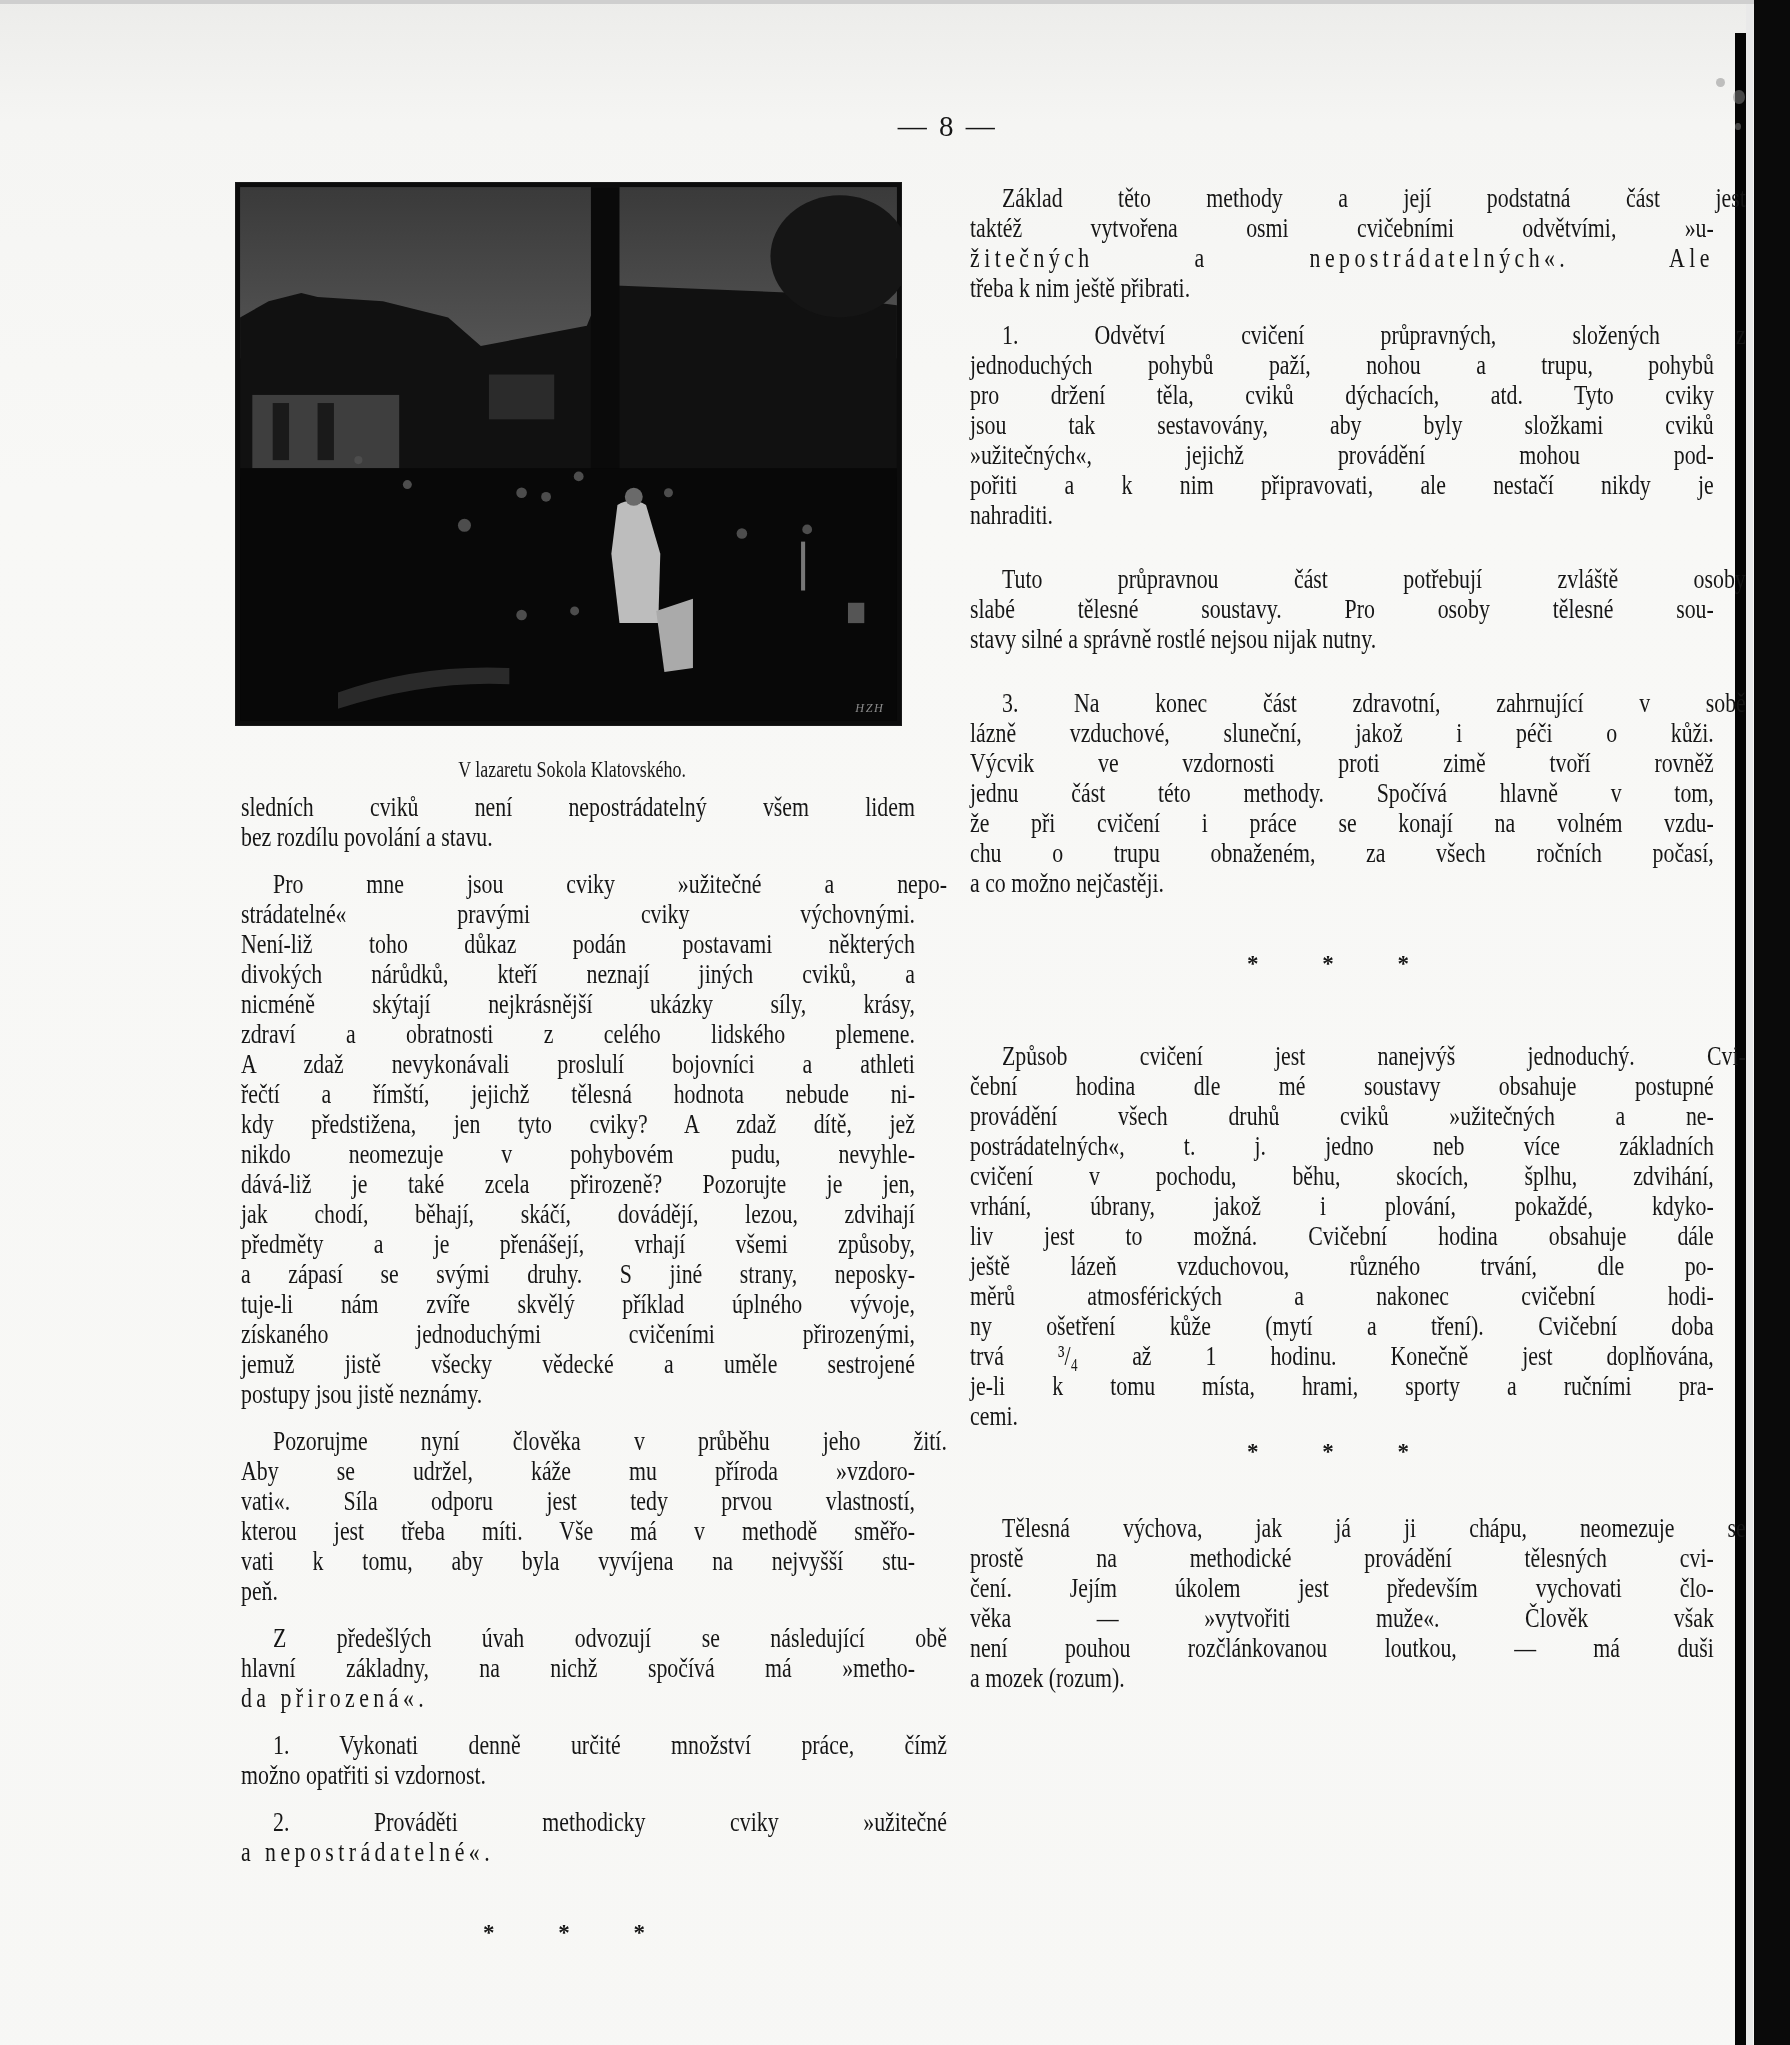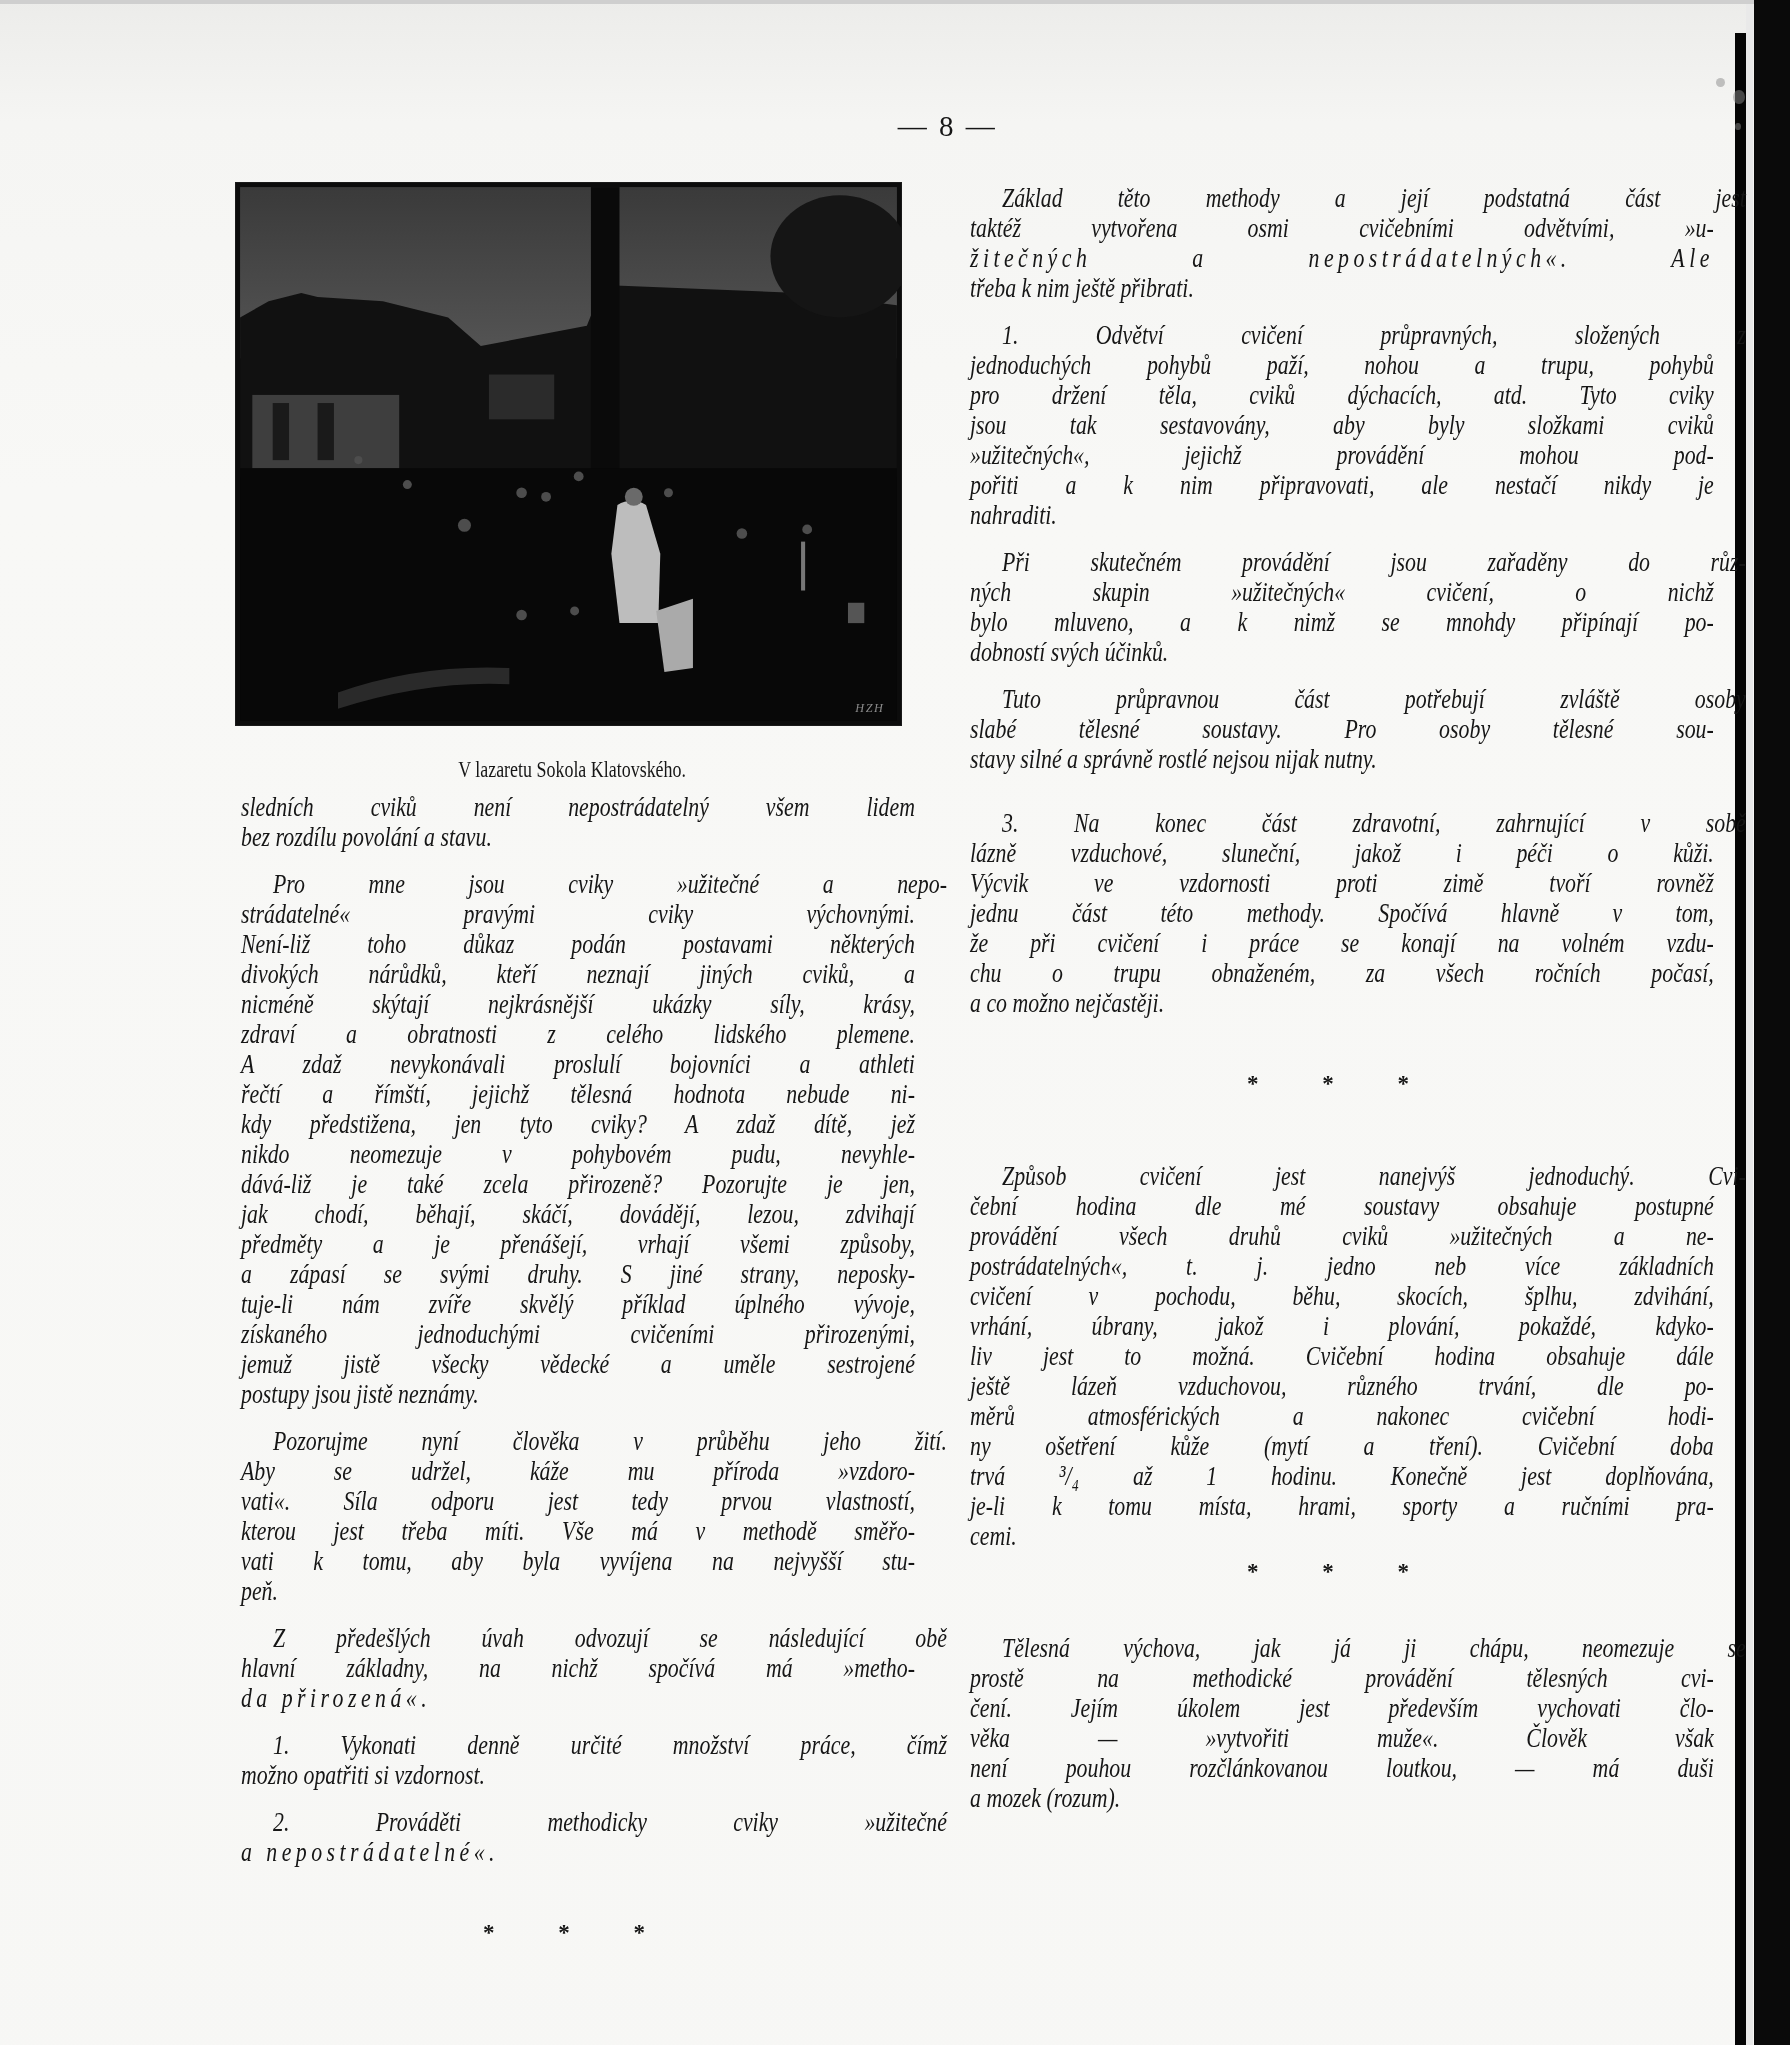--- a/index.html
+++ b/index.html
@@ -28,21 +28,21 @@
   .page-number {
     position:absolute; left:886px; top:110px; width:123px; text-align:center;
     font-size:29px; letter-spacing:2.5px;
   }
   .col {
     position:absolute;
   }
   .col-left { left:241px; top:792px; width:675px; }
   .col-right { left:970px; top:183px; width:745px; }
 
-  .para { margin:0;font-style:italic; }
+  .para { margin:0; }
   .line {
     display:block; height:30px; line-height:30px; font-size:28px;
     white-space:nowrap; transform-origin:left center;
     transform:scaleX(0.78);
     width:128%;
     text-align:justify; text-align-last:justify;
   }
   .line.last { text-align-last:left; }
   .indent { padding-left:41px; }
   .gap { height:17px; }
@@ -204,26 +204,20 @@
   <div class="para">
     <span class="line indent">1. Odvětví cvičení průpravných, složených z</span>
     <span class="line">jednoduchých pohybů paží, nohou a trupu, pohybů</span>
     <span class="line">pro držení těla, cviků dýchacích, atd. Tyto cviky</span>
     <span class="line">jsou tak sestavovány, aby byly složkami cviků</span>
     <span class="line">»užitečných«, jejichž provádění mohou pod-</span>
     <span class="line">pořiti a k nim připravovati, ale nestačí nikdy je</span>
     <span class="line last">nahraditi.</span>
   </div>
   <div class="gap"></div>
-  <div class="para">
-    <span class="line indent">Při skutečném provádění jsou zařaděny do růz-</span>
-    <span class="line">ných skupin  »užitečných«  cvičení, o nichž</span>
-    <span class="line">bylo mluveno, a k nimž se mnohdy připínají po-</span>
-    <span class="line last">dobností svých účinků.</span>
-  </div>
   <div class="gap"></div>
   <div class="para">
     <span class="line indent">Tuto průpravnou část potřebují zvláště osoby</span>
     <span class="line">slabé tělesné soustavy. Pro osoby tělesné sou-</span>
     <span class="line last">stavy silné a správně rostlé nejsou nijak nutny.</span>
   </div>
   <div class="gap"></div>
   <div class="gap"></div>
   <div class="para">
     <span class="line indent">3. Na konec část zdravotní, zahrnující v sobě</span>

